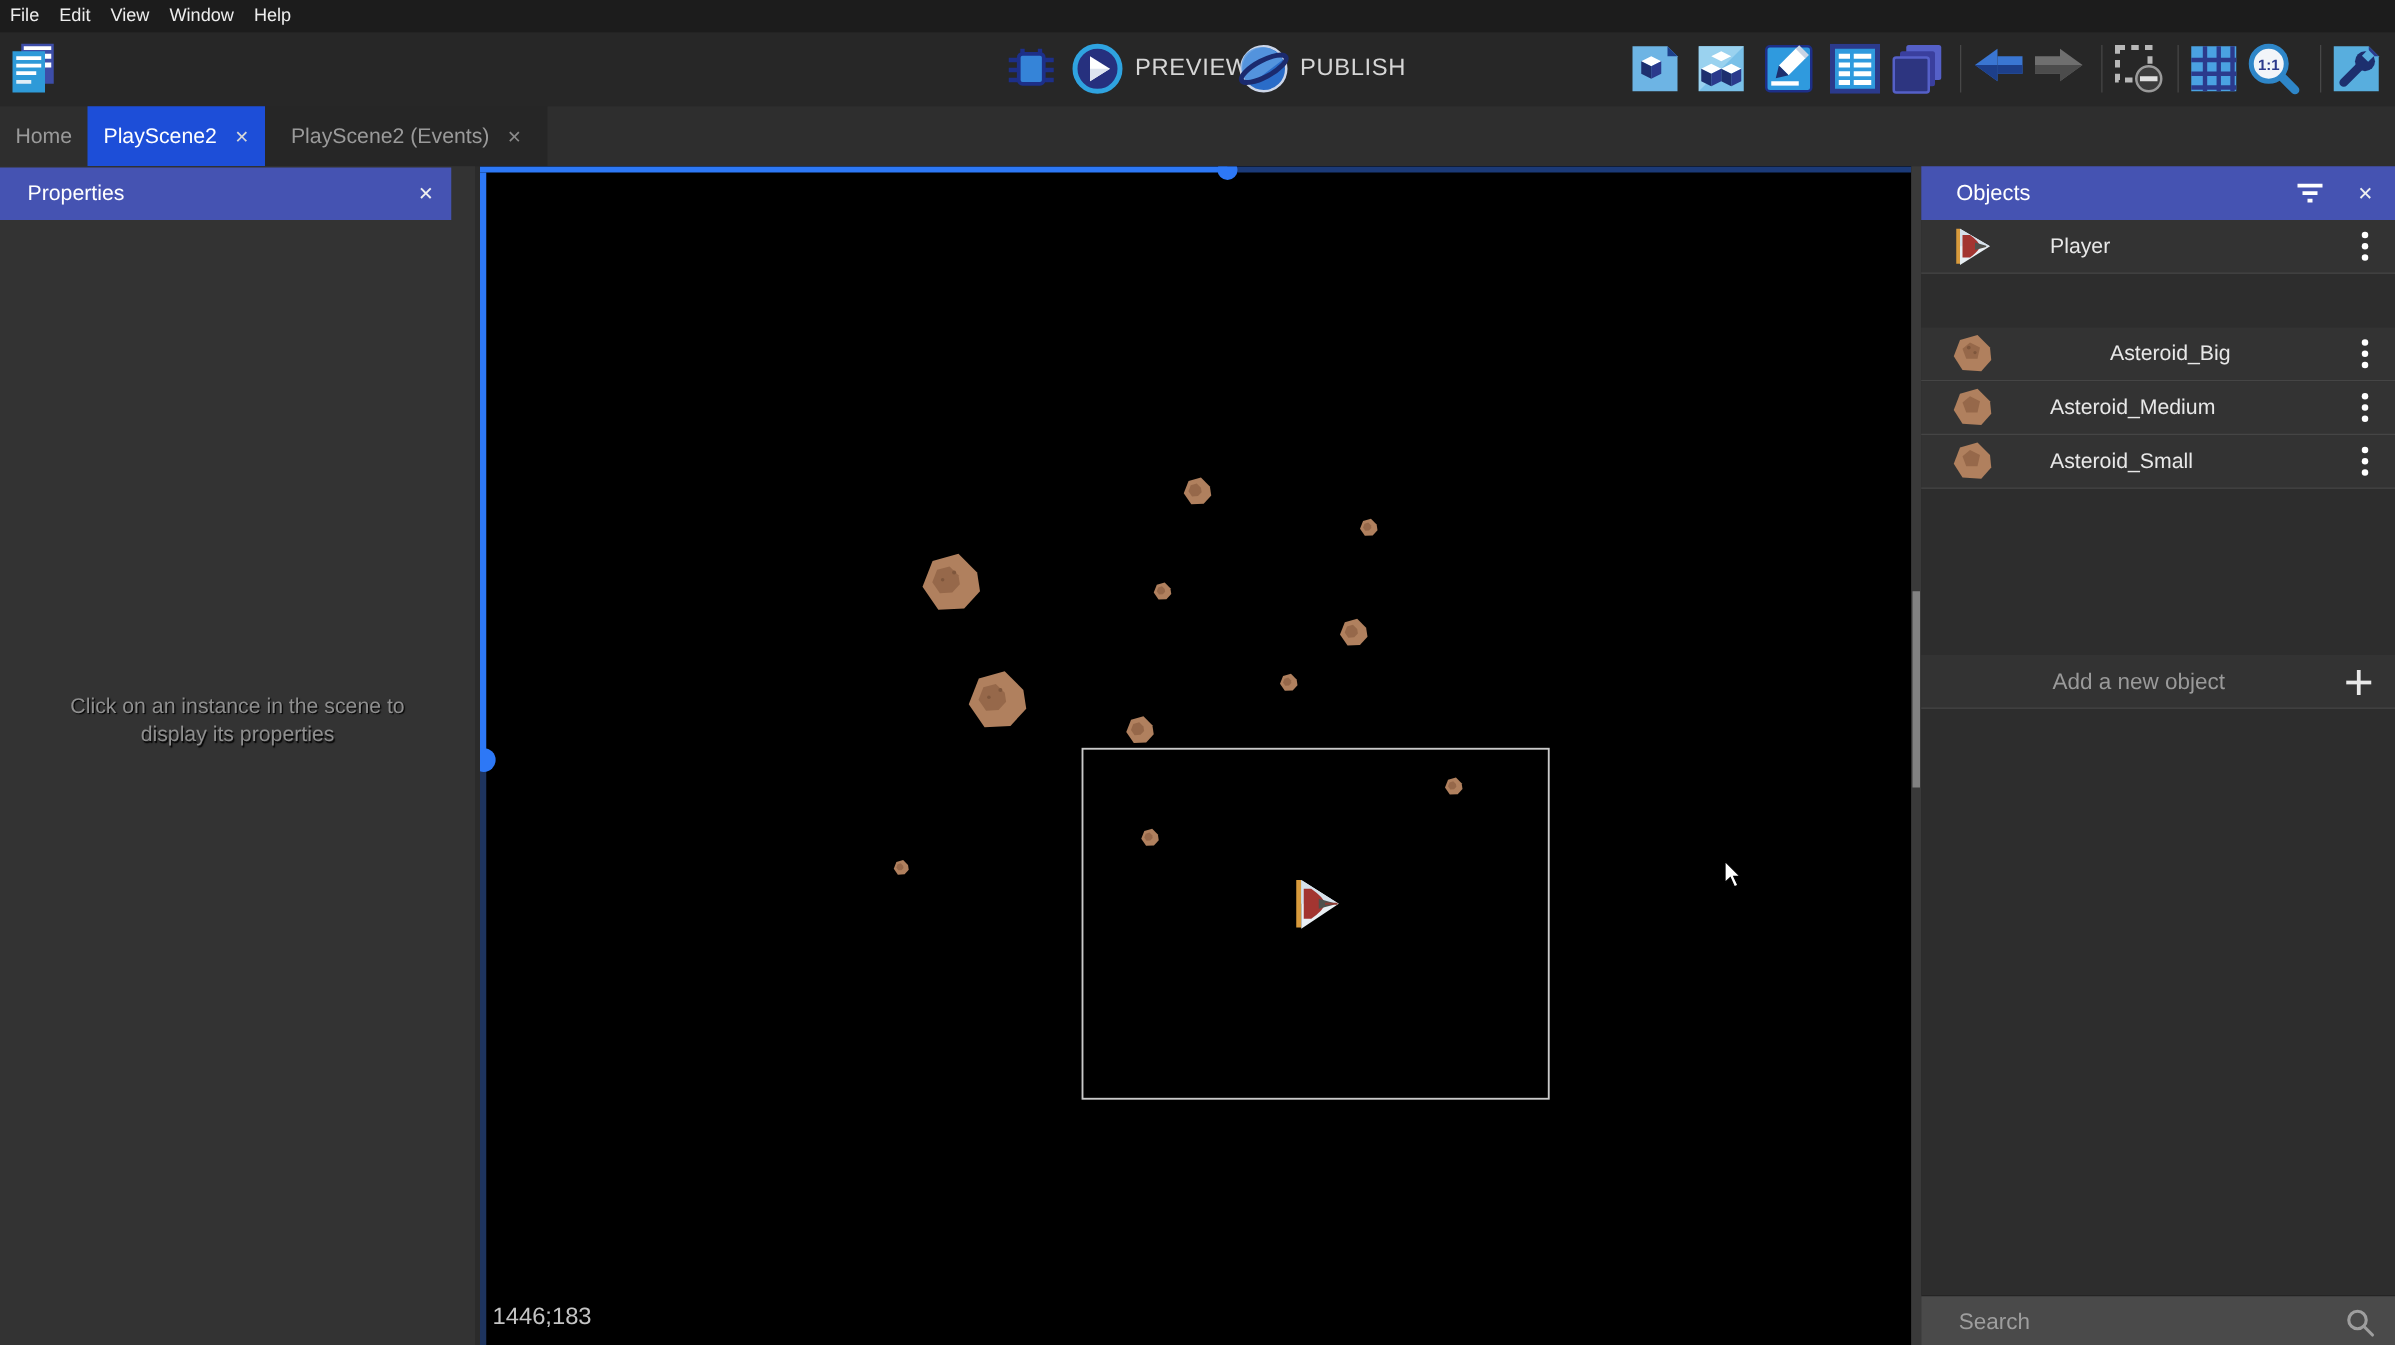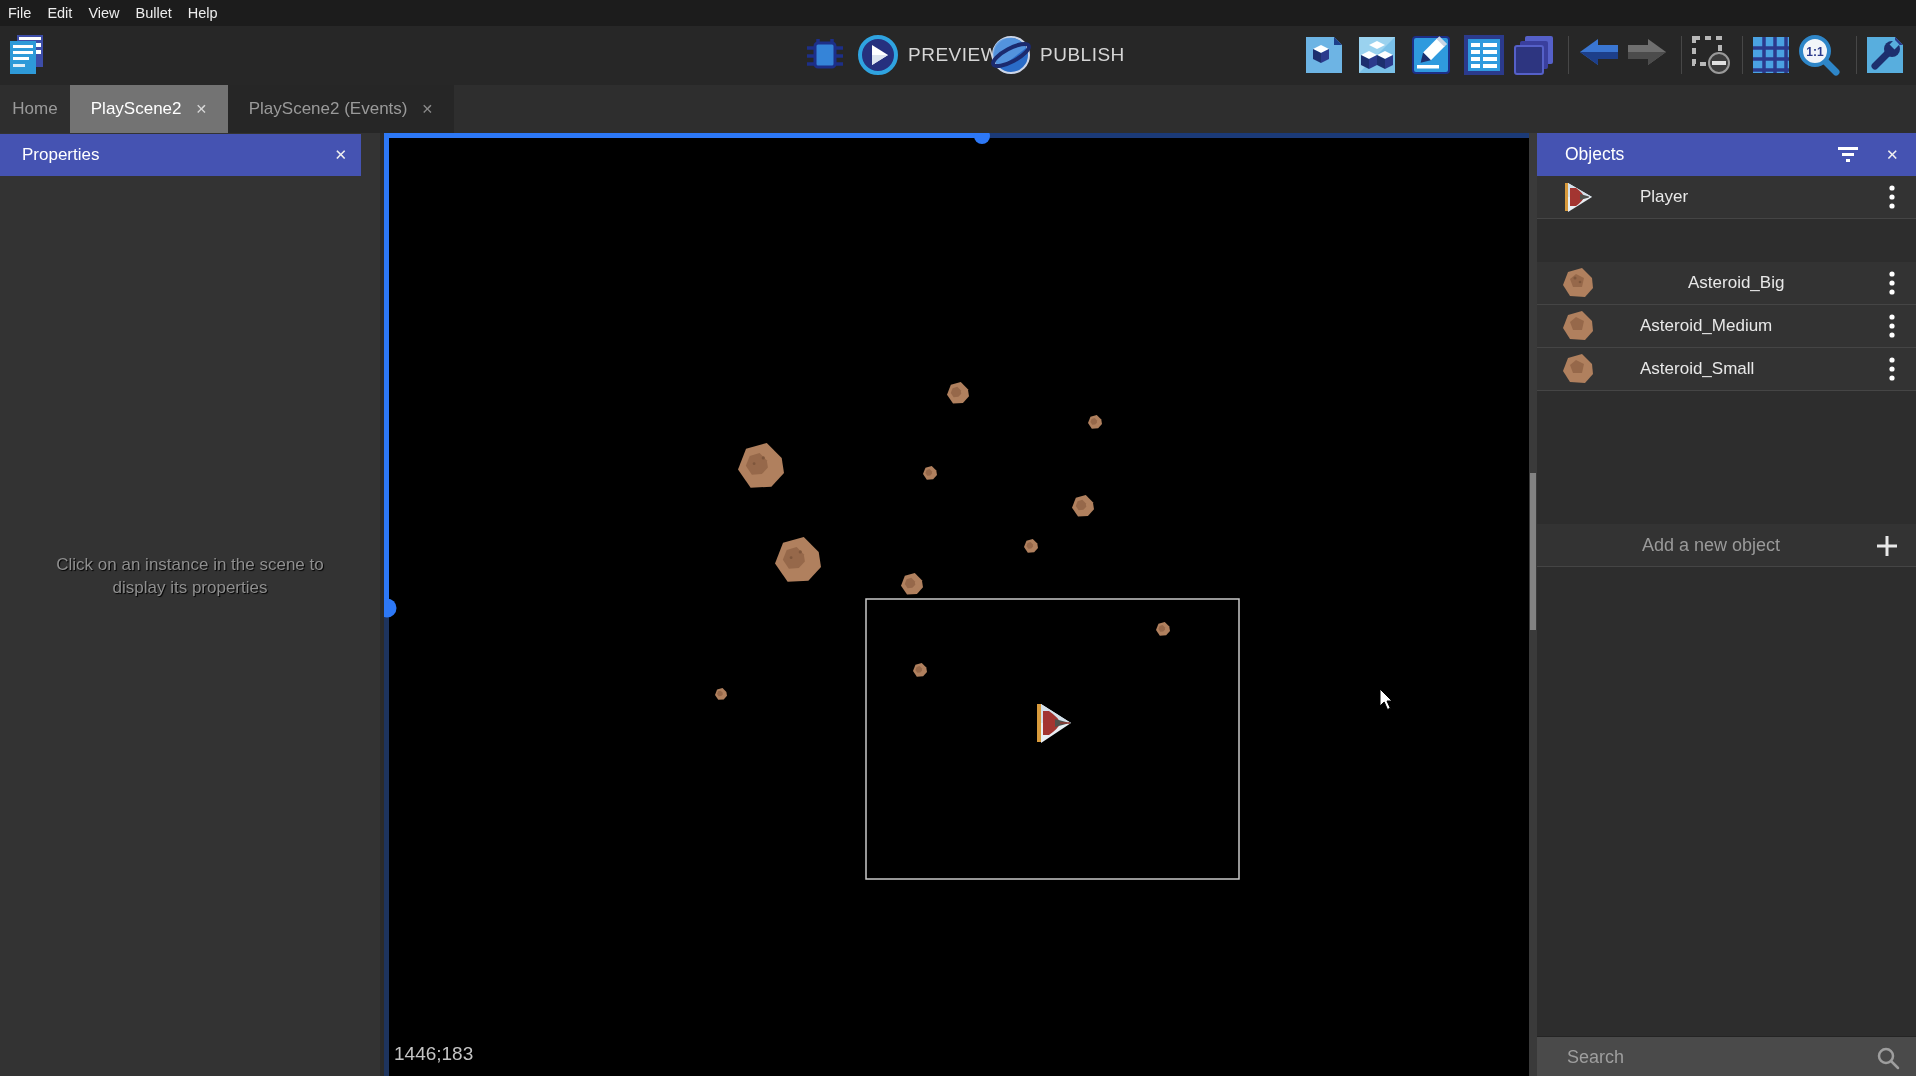--- a/index.html
+++ b/index.html
@@ -19,21 +19,21 @@
   .tsep { position:absolute; top:10px; width:1px; height:38px; background:#474747; }
   .tlabel { position:absolute; top:8px; height:42px; display:flex; align-items:center;
     color:#d6d6d6; font-size:19px; letter-spacing:.5px; }
 
   
   .tabbar { position:absolute; left:0; top:85px; width:1916px; height:48px;
     background:#2e2e2e; display:flex; }
   .tab { height:48px; display:flex; align-items:center; justify-content:center;
     font-size:17px; gap:14px; }
   .tab-home { width:70px; color:#9a9a9a; }
-  .tab-active { width:158px; background:#737373; color:#ffffff; }
+  .tab-active { width:142px; background:#1d4ed8; color:#ffffff; }
   .tab-inactive { width:226px; background:#262626; color:#9a9a9a; }
   .tab-close { font-size:14px; color:#d8d8d8; }
   .tab-inactive .tab-close { color:#8a8a8a; }
 
   
   .main { position:absolute; left:0; top:133px; width:1916px; height:943px; background:#2b2b2b; }
 
   
   .props { position:absolute; left:0; top:0; width:380px; height:943px; background:#333333; }
   .props-header { position:absolute; left:0; top:1px; width:361px; height:42px;
@@ -81,21 +81,21 @@
 </style>
 </head>
 <body>
 
 <div id="app">
 
   <div class="menubar">
     <span class="menu-item">File</span>
     <span class="menu-item">Edit</span>
     <span class="menu-item">View</span>
-    <span class="menu-item">Bullet</span>
+    <span class="menu-item">Window</span>
     <span class="menu-item">Help</span>
   </div>
 
   <div class="toolbar">
 
     <div class="ticon" style="left:6px;">
       <svg width="40" height="44" viewBox="0 0 40 44">
         <rect x="10" y="2" width="26" height="32" fill="#3d4da8"></rect>
         <rect x="12" y="4" width="22" height="3" fill="#fff"></rect>
         <rect x="28" y="10" width="6" height="4" fill="#fff"></rect>

